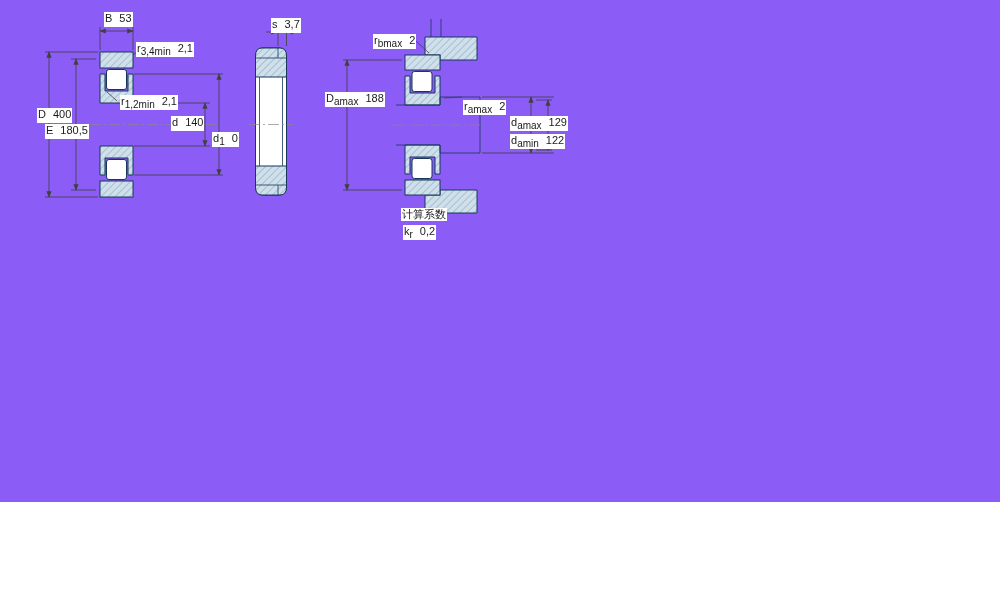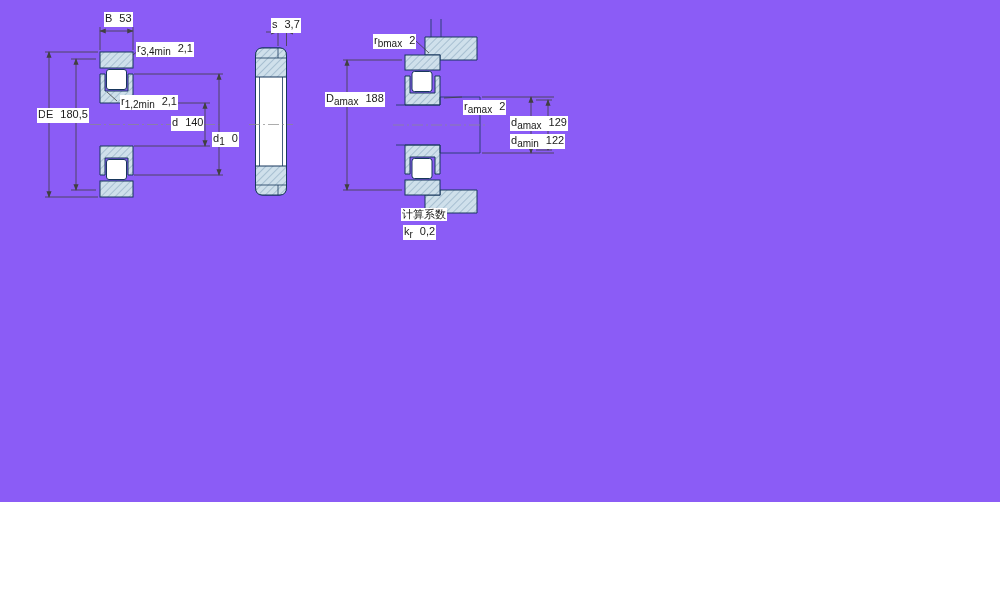--- a/index.html
+++ b/index.html
@@ -138,21 +138,21 @@
   </svg>
 
   <div class="lbl" style="left:104px;top:12px"><span>B</span><sub></sub><span class="val">53</span></div>
 
   <div class="lbl" style="left:136px;top:42px"><span>r</span><sub>3,4min</sub><span class="val">2,1</span></div>
 
   <div class="lbl" style="left:120px;top:95px"><span>r</span><sub>1,2min</sub><span class="val">2,1</span></div>
 
   <div class="lbl" style="left:37px;top:108px"><span>D</span><sub></sub><span class="val">400</span></div>
 
-  <div class="lbl" style="left:45px;top:108px"><span>E</span><sub></sub><span class="val">180,5</span></div>
+  <div class="lbl" style="left:45px;top:124px"><span>E</span><sub></sub><span class="val">180,5</span></div>
 
   <div class="lbl" style="left:171px;top:116px"><span>d</span><sub></sub><span class="val">140</span></div>
 
   <div class="lbl" style="left:212px;top:132px"><span>d</span><sub>1</sub><span class="val">0</span></div>
 
   <div class="lbl" style="left:271px;top:18px"><span>s</span><sub></sub><span class="val">3,7</span></div>
 
   <div class="lbl" style="left:373px;top:34px"><span>r</span><sub>bmax</sub><span class="val">2</span></div>
 
   <div class="lbl" style="left:325px;top:92px"><span>D</span><sub>amax</sub><span class="val">188</span></div>

